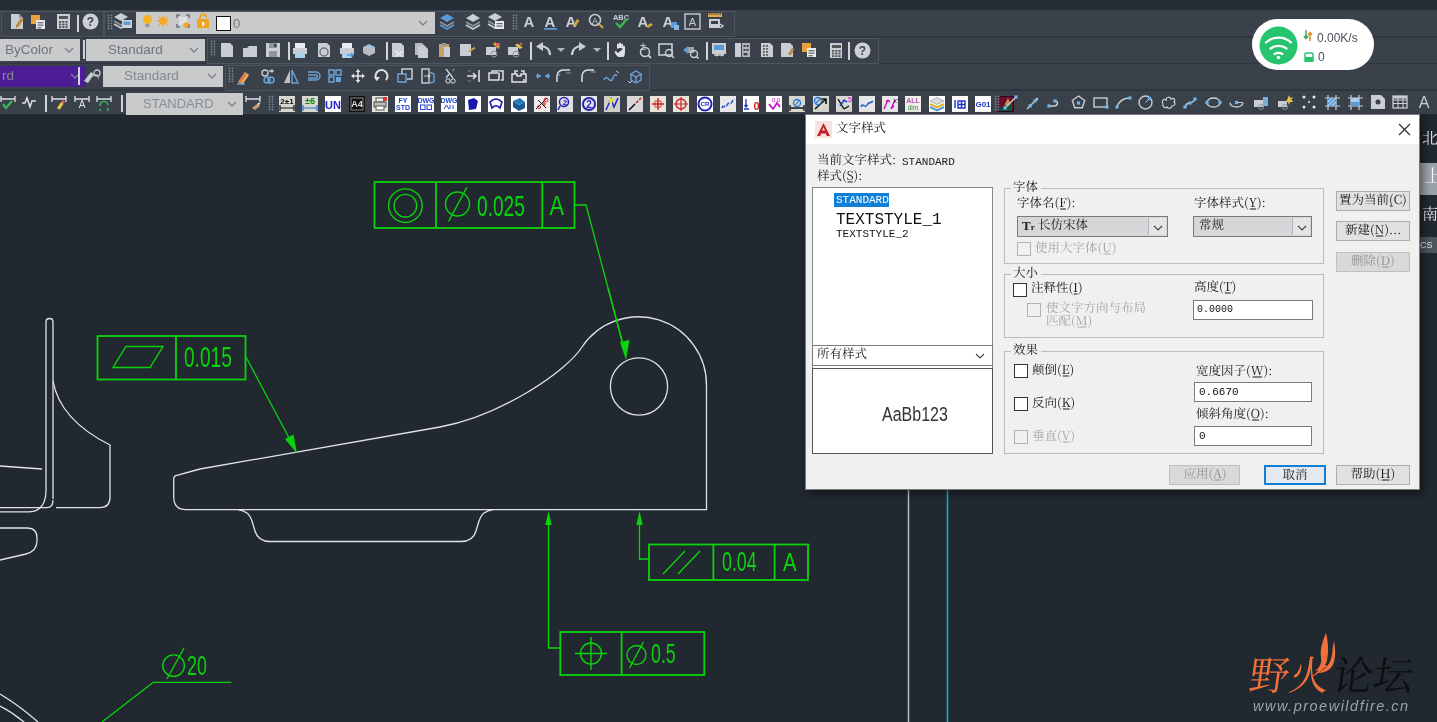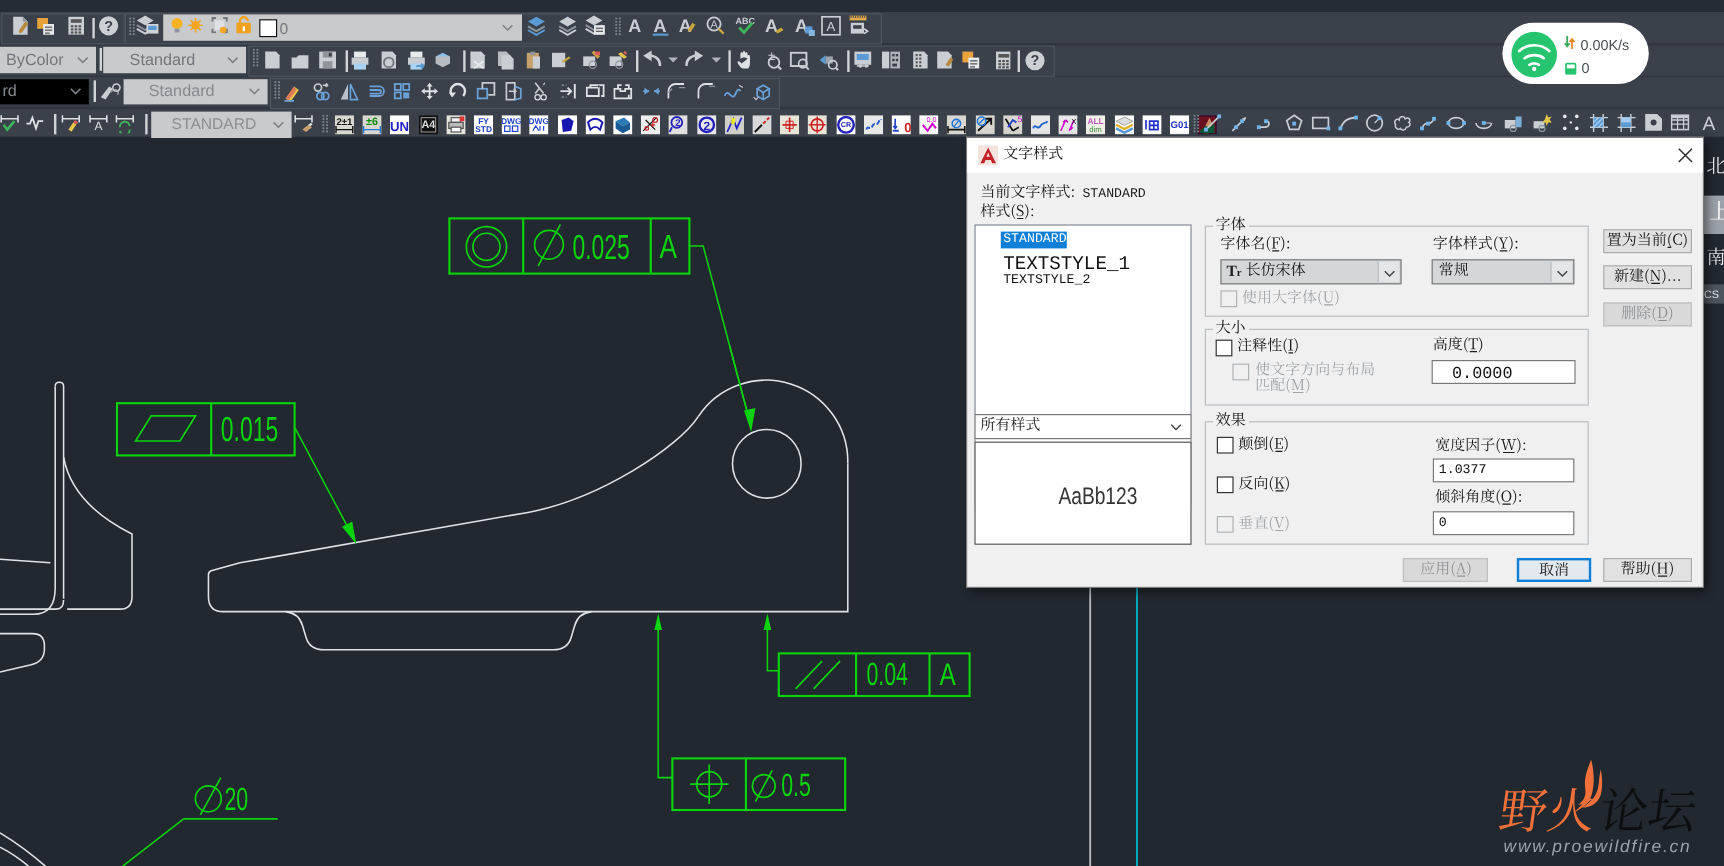--- a/index.html
+++ b/index.html
@@ -445,21 +445,21 @@
     <rect x="7.2" y="13.2" width="2.2" height="1.8" fill="#555"></rect>
     <rect x="10.4" y="8.0" width="2.2" height="1.8" fill="#555"></rect>
     <rect x="10.4" y="10.6" width="2.2" height="1.8" fill="#555"></rect>
     <rect x="10.4" y="13.2" width="2.2" height="1.8" fill="#555"></rect>
   </svg>
 <div style="position:absolute;left:848px;top:42px;width:1.5px;height:18px;background:#cfd4d9"></div>
 <svg style="position:absolute;left:854px;top:42px" width="18" height="18" viewBox="0 0 18 18">
     <circle cx="8.5" cy="8.5" r="8" fill="#ccd0d4"></circle>
     <text x="8.5" y="12.5" font-size="12" font-weight="bold" text-anchor="middle" fill="#3a414b" font-family="Liberation Sans">?</text>
   </svg>
-<div style="position:absolute;left:0px;top:65.5px;width:74px;height:21.5px;background:#000000">
+<div style="position:absolute;left:0px;top:65.5px;width:86px;height:21.5px;background:#4c1d95">
     <span style="position:absolute;left:2px;top:50%;transform:translateY(-54%);font-size:13.5px;color:#858a90;font-family:&quot;Liberation Sans&quot;,sans-serif">rd</span>
     <svg style="position:absolute;right:6px;top:50%;margin-top:-3px" width="10" height="6">
       <path d="M1 1l4 4 4-4" stroke="#7d8288" stroke-width="1.3" fill="none"></path>
     </svg>
   </div>
 <div style="position:absolute;left:78px;top:67px;width:1.5px;height:18px;background:#cfd4d9"></div>
 <svg style="position:absolute;left:83px;top:68px" width="19" height="17" viewBox="0 0 19 17">
     <path d="M1 13L8 4l3 2-6 9z" fill="#c8ccd1"></path>
     <path d="M9 9c4-4 8-2 6 2" stroke="#8e959c" stroke-width="1.4" fill="none"></path>
     <circle cx="14" cy="5" r="3" stroke="#c8ccd1" stroke-width="1.3" fill="none"></circle>
@@ -970,21 +970,21 @@
 <div style="position:absolute;left:1046px;top:302px;line-height:0"><svg style="overflow:visible;" width="100" height="14" viewBox="0 0 100 14">
       <path d="M7.4 -0.45V1.28H3.93L4.03 1.65H7.4V3.01H5.26L4.4 2.63V6.72H4.52C4.85 6.72 5.2 6.55 5.2 6.46V6.02H7.36C7.28 6.91 7.06 7.67 6.65 8.33C6.06 7.9 5.58 7.36 5.25 6.75L5.05 6.86C5.37 7.61 5.80 8.25 6.32 8.78C5.66 9.6 4.65 10.25 3.17 10.76L3.27 10.97C4.87 10.53 6.0 9.95 6.77 9.18C7.9 10.13 9.43 10.7 11.4 10.96C11.47 10.53 11.77 10.25 12.12 10.16V10.02C10.17 9.92 8.47 9.48 7.2 8.71C7.77 7.94 8.06 7.06 8.16 6.02H10.37V6.67H10.48C10.76 6.67 11.17 6.47 11.18 6.4V3.55C11.42 3.5 11.62 3.38 11.71 3.28L10.70 2.52L10.25 3.01H8.21V1.65H11.68C11.86 1.65 11.98 1.58 12.02 1.44C11.58 1.06 10.91 0.51 10.91 0.51L10.3 1.28H8.21V0.02C8.52 -0.02 8.62 -0.15 8.65 -0.32ZM10.37 5.66H8.20L8.21 5.17V3.38H10.37ZM5.2 5.66V3.38H7.4V5.18L7.38 5.66ZM3.21 -0.47C2.58 1.90 1.5 4.28 0.42 5.78L0.61 5.91C1.15 5.37 1.67 4.72 2.15 4.0V10.97H2.30C2.61 10.97 2.95 10.76 2.96 10.7V3.23C3.17 3.21 3.28 3.12 3.32 3.01L2.83 2.83C3.28 2.0 3.68 1.09 4.02 0.17C4.3 0.18 4.46 0.07 4.51 -0.07Z M17.58 -0.45 17.46 -0.35C18.11 0.17 18.87 1.08 19.08 1.82C20.0 2.43 20.58 0.47 17.58 -0.45ZM21.25 2.62C20.81 4.39 20.02 5.95 18.81 7.27C17.48 6.07 16.5 4.53 15.93 2.62ZM23.3 1.43 22.65 2.25H13.08L13.2 2.62H15.67C16.16 4.76 17.05 6.46 18.28 7.81C16.97 9.06 15.22 10.07 13.01 10.81L13.11 11.01C15.48 10.38 17.35 9.48 18.77 8.3C20.07 9.51 21.70 10.4 23.63 10.97C23.8 10.55 24.15 10.3 24.57 10.27L24.61 10.13C22.58 9.66 20.81 8.88 19.37 7.75C20.8 6.37 21.73 4.66 22.3 2.62H24.12C24.3 2.62 24.41 2.56 24.45 2.42C24.01 2.01 23.3 1.43 23.3 1.43Z M30.46 -0.48 30.33 -0.40C30.78 -0.01 31.22 0.67 31.3 1.23C32.16 1.87 32.95 0.07 30.46 -0.48ZM27.11 0.83 26.9 0.84C26.96 1.66 26.47 2.38 25.98 2.64C25.7 2.81 25.52 3.07 25.63 3.36C25.78 3.68 26.26 3.68 26.58 3.46C26.95 3.21 27.28 2.67 27.28 1.86H35.45C35.28 2.33 35.02 2.92 34.82 3.32L35.0 3.41C35.48 3.05 36.15 2.44 36.5 2.01C36.76 2.0 36.9 1.97 36.98 1.90L36.0 0.93L35.43 1.48H27.25C27.22 1.28 27.18 1.06 27.11 0.83ZM35.8 5.64 35.17 6.42H31.65V5.32C31.93 5.28 32.06 5.18 32.08 5.0C32.91 4.64 33.72 4.17 34.33 3.76C34.58 3.75 34.73 3.72 34.83 3.63L33.85 2.73L33.28 3.3H27.68L27.8 3.67H33.11C32.73 4.08 32.21 4.58 31.68 4.94L30.82 4.86V6.42H25.58L25.7 6.8H30.82V9.71C30.82 9.91 30.75 9.98 30.5 9.98C30.2 9.98 28.67 9.87 28.67 9.87V10.07C29.32 10.15 29.68 10.23 29.91 10.37C30.1 10.52 30.17 10.72 30.23 10.97C31.5 10.85 31.65 10.43 31.65 9.77V6.8H36.58C36.76 6.8 36.88 6.73 36.92 6.6C36.48 6.19 35.8 5.64 35.8 5.64Z M42.63 -0.57 42.5 -0.47C43.1 0.04 43.81 0.94 43.96 1.67C44.87 2.31 45.53 0.33 42.63 -0.57ZM48.31 1.25 47.67 2.03H38.06L38.16 2.41H41.92C41.81 6.01 41.11 8.76 38.3 10.88L38.41 11.02C41.1 9.58 42.18 7.53 42.65 4.87H46.57C46.43 7.44 46.15 9.41 45.75 9.77C45.6 9.9 45.48 9.92 45.23 9.92C44.95 9.92 43.91 9.82 43.31 9.77L43.3 10.0C43.82 10.07 44.43 10.21 44.63 10.36C44.83 10.48 44.9 10.72 44.88 10.96C45.47 10.96 45.96 10.8 46.31 10.48C46.91 9.91 47.25 7.83 47.38 4.97C47.65 4.94 47.81 4.88 47.9 4.78L46.95 3.98L46.45 4.5H42.7C42.8 3.83 42.86 3.14 42.91 2.41H49.13C49.31 2.41 49.42 2.34 49.46 2.21C49.02 1.79 48.31 1.25 48.31 1.25Z M51.27 1.82V10.96H51.41C51.76 10.96 52.07 10.76 52.07 10.65V2.17H60.43V9.63C60.43 9.86 60.37 9.93 60.11 9.93C59.8 9.93 58.32 9.82 58.32 9.82V10.02C58.95 10.1 59.32 10.21 59.53 10.35C59.72 10.48 59.81 10.7 59.85 10.96C61.11 10.83 61.25 10.4 61.25 9.73V2.33C61.5 2.3 61.71 2.18 61.8 2.09L60.75 1.29L60.31 1.82H55.18C55.68 1.28 56.17 0.63 56.5 0.13C56.77 0.14 56.91 0.03 56.97 -0.10L55.6 -0.46C55.4 0.21 55.06 1.12 54.73 1.82H52.16L51.27 1.40ZM53.93 4.07V8.85H54.06C54.38 8.85 54.71 8.67 54.71 8.58V7.52H57.71V8.51H57.82C58.08 8.51 58.48 8.31 58.5 8.23V4.58C58.75 4.55 58.93 4.44 59.02 4.35L58.02 3.58L57.58 4.07H54.77L53.93 3.68ZM54.71 7.15V4.43H57.71V7.15Z M70.06 6.17 69.45 6.94H63.06L63.16 7.32H70.88C71.05 7.32 71.17 7.26 71.21 7.12C70.77 6.71 70.06 6.17 70.06 6.17ZM72.96 1.03 72.32 1.81H66.35C66.45 1.16 66.53 0.53 66.58 0.07C66.88 0.08 67.01 -0.03 67.06 -0.17L65.82 -0.5C65.75 0.62 65.4 2.91 65.13 4.21C64.95 4.27 64.76 4.37 64.63 4.46L65.56 5.13L65.96 4.71H72.31C72.12 7.17 71.72 9.37 71.22 9.76C71.06 9.9 70.93 9.93 70.66 9.93C70.33 9.93 69.12 9.82 68.41 9.75L68.4 9.97C69.01 10.06 69.72 10.21 69.95 10.37C70.16 10.51 70.23 10.73 70.23 10.98C70.88 10.98 71.41 10.82 71.8 10.47C72.47 9.86 72.95 7.5 73.15 4.81C73.41 4.8 73.57 4.72 73.67 4.62L72.7 3.82L72.2 4.33H65.93C66.05 3.71 66.18 2.94 66.3 2.18H73.8C73.96 2.18 74.1 2.12 74.13 1.98C73.68 1.57 72.96 1.03 72.96 1.03Z M81.38 2.59V4.46H79.13L78.71 4.27C79.25 3.56 79.7 2.8 80.07 2.05H86.6C86.77 2.05 86.91 1.98 86.95 1.84C86.5 1.44 85.77 0.88 85.77 0.88L85.13 1.68H80.25C80.5 1.13 80.71 0.59 80.88 0.08C81.22 0.09 81.33 0.02 81.38 -0.12L80.06 -0.52C79.88 0.18 79.63 0.93 79.32 1.68H75.65L75.75 2.05H79.16C78.33 3.91 77.08 5.75 75.43 7.05L75.56 7.18C76.58 6.56 77.45 5.78 78.18 4.92V10.07H78.32C78.71 10.07 78.97 9.86 78.97 9.78V4.82H81.38V10.98H81.55C81.85 10.98 82.2 10.8 82.2 10.68V4.82H84.73V8.72C84.73 8.91 84.67 8.98 84.43 8.98C84.17 8.98 82.93 8.88 82.93 8.88V9.1C83.48 9.16 83.8 9.27 83.98 9.41C84.13 9.53 84.21 9.76 84.25 10.02C85.41 9.9 85.53 9.47 85.53 8.83V4.97C85.78 4.92 86.0 4.82 86.07 4.72L85.02 3.94L84.61 4.46H82.2V3.03C82.47 2.98 82.57 2.88 82.61 2.72Z M89.65 0.39V3.81C89.65 6.27 89.47 8.81 88.0 10.85L88.18 10.97C90.0 9.28 90.4 6.93 90.48 4.85H97.86C97.78 7.65 97.66 9.5 97.32 9.82C97.21 9.93 97.11 9.96 96.88 9.96C96.62 9.96 95.72 9.88 95.21 9.83L95.2 10.05C95.67 10.12 96.2 10.25 96.38 10.37C96.56 10.51 96.6 10.73 96.6 10.98C97.12 10.98 97.6 10.83 97.91 10.51C98.41 9.98 98.6 8.08 98.67 4.94C98.92 4.92 99.07 4.86 99.16 4.76L98.21 3.97L97.73 4.48H90.48L90.5 3.8V2.94H96.82V3.63H96.93C97.21 3.63 97.62 3.46 97.63 3.38V0.91C97.88 0.86 98.08 0.76 98.16 0.66L97.15 -0.11L96.7 0.39H90.65L89.65 -0.02ZM90.5 2.58V0.75H96.82V2.58ZM91.47 6.16V9.9H91.6C91.92 9.9 92.26 9.71 92.26 9.63V8.87H94.98V9.42H95.11C95.36 9.42 95.76 9.23 95.77 9.15V6.61C95.96 6.58 96.13 6.5 96.2 6.41L95.3 5.73L94.88 6.16H92.32L91.47 5.78ZM92.26 8.51V6.53H94.98V8.51Z" fill="#9fa3a7"></path>
     </svg></div>
 <div style="position:absolute;left:1046px;top:315px;line-height:0"><svg style="overflow:visible;" width="46" height="14" viewBox="0 0 46 14">
       <path d="M10.60 0.03 10.06 0.73H2.31L1.33 0.32V9.83C1.20 9.91 1.06 10.01 0.98 10.08L1.93 10.72L2.26 10.25H11.71C11.88 10.25 12.01 10.18 12.05 10.05C11.61 9.65 10.93 9.1 10.93 9.1L10.32 9.88H2.16V1.11H4.78C4.77 4.5 4.85 6.62 2.55 8.07L2.72 8.28C5.57 6.9 5.56 4.73 5.60 1.11H7.45V6.53C7.45 7.13 7.62 7.35 8.48 7.35H9.53C11.15 7.35 11.5 7.19 11.5 6.85C11.5 6.69 11.43 6.58 11.17 6.5L11.15 4.64H10.97C10.85 5.41 10.70 6.23 10.62 6.43C10.56 6.55 10.51 6.57 10.4 6.58C10.27 6.61 9.96 6.61 9.55 6.61H8.66C8.27 6.61 8.23 6.55 8.23 6.33V1.11H11.28C11.46 1.11 11.57 1.04 11.61 0.91C11.23 0.53 10.60 0.03 10.60 0.03Z M19.62 3.8V9.68C19.62 10.36 19.86 10.56 20.85 10.56H22.22C24.21 10.56 24.63 10.41 24.63 10.03C24.63 9.88 24.56 9.78 24.3 9.68L24.26 7.71H24.08C23.93 8.55 23.78 9.38 23.70 9.61C23.63 9.73 23.6 9.78 23.45 9.8C23.27 9.81 22.83 9.82 22.22 9.82H20.98C20.48 9.82 20.41 9.75 20.41 9.5V4.17H22.91V5.27H23.03C23.28 5.27 23.68 5.08 23.70 5.01V0.92C23.98 0.87 24.22 0.76 24.31 0.65L23.25 -0.17L22.77 0.36H19.5L19.6 0.72H22.91V3.8H20.56L19.62 3.39ZM16.28 0.73V2.48H15.53V0.73ZM13.35 2.48V10.91H13.48C13.82 10.91 14.08 10.72 14.08 10.62V9.8H17.85V10.7H17.96C18.23 10.7 18.6 10.5 18.61 10.41V2.98C18.85 2.94 19.06 2.84 19.13 2.75L18.17 2.0L17.73 2.48H16.97V0.73H18.9C19.07 0.73 19.2 0.67 19.23 0.53C18.82 0.17 18.17 -0.33 18.17 -0.33L17.61 0.38H13.0L13.1 0.73H14.86V2.48H14.15L13.35 2.08ZM17.85 7.73V9.43H14.08V7.73ZM17.85 7.36H14.08V6.37L14.22 6.53C15.43 5.63 15.53 4.28 15.53 3.38V2.86H16.28V5.3C16.28 5.68 16.37 5.87 16.87 5.87H17.22C17.5 5.87 17.7 5.86 17.85 5.82ZM17.85 5.22H17.78C17.73 5.25 17.66 5.26 17.61 5.26C17.57 5.26 17.53 5.26 17.5 5.26C17.45 5.26 17.36 5.26 17.28 5.26H17.05C16.93 5.26 16.91 5.22 16.91 5.1V2.86H17.85ZM14.08 6.31V2.86H14.92V3.38C14.92 4.26 14.87 5.37 14.08 6.31Z M27.03 6.22C27.03 3.88 27.52 2.25 29.18 -0.03L28.95 -0.23C27.05 1.69 26.15 3.71 26.15 6.22C26.15 8.72 27.05 10.73 28.95 12.68L29.18 12.47C27.55 10.2 27.03 8.55 27.03 6.22Z M38.65 10.0H41.1V9.62L39.78 9.51C39.77 8.28 39.77 7.05 39.77 5.78V5.11C39.77 3.86 39.77 2.59 39.78 1.37L41.07 1.27V0.90H38.62L35.57 8.53L32.46 0.90H30.07V1.27L31.33 1.38L31.31 9.48L30.06 9.62V10.0H33.12V9.62L31.8 9.48V5.16L31.73 1.87L35.06 10.0H35.47L38.71 1.87L38.67 5.93C38.67 7.05 38.67 8.28 38.66 9.51L37.38 9.62V10.0Z M44.27 6.22C44.27 8.55 43.77 10.18 42.11 12.47L42.34 12.68C44.23 10.75 45.15 8.72 45.15 6.22C45.15 3.71 44.23 1.69 42.34 -0.23L42.11 -0.03C43.73 2.23 44.27 3.88 44.27 6.22Z M31.4 11.6 L40.3 11.6 L40.3 12.6 L31.4 12.6 Z" fill="#9fa3a7"></path>
     </svg></div>
 <div style="position:absolute;left:1194px;top:281px;line-height:0"><svg style="overflow:visible;" width="42" height="14" viewBox="0 0 42 14">
       <path d="M10.70 0.22 10.06 1.01H6.80C7.18 0.69 6.96 -0.36 5.0 -0.61L4.87 -0.5C5.41 -0.17 6.06 0.47 6.23 1.01H0.68L0.8 1.38H11.55C11.73 1.38 11.85 1.32 11.88 1.18C11.42 0.77 10.70 0.22 10.70 0.22ZM7.71 8.75H4.82V7.27H7.71ZM4.82 9.62V9.12H7.71V9.71H7.82C8.1 9.71 8.47 9.52 8.48 9.43V7.38C8.71 7.35 8.9 7.25 8.97 7.16L8.02 6.44L7.60 6.91H4.87L4.05 6.52V9.86H4.16C4.47 9.86 4.82 9.7 4.82 9.62ZM8.43 4.17H4.17V2.71H8.43ZM4.17 4.85V4.53H8.43V5.02H8.56C8.82 5.02 9.23 4.85 9.25 4.77V2.86C9.48 2.81 9.70 2.71 9.78 2.62L8.76 1.84L8.31 2.34H4.23L3.37 1.94V5.11H3.5C3.82 5.11 4.17 4.91 4.17 4.85ZM2.36 10.7V5.92H10.36V9.77C10.36 9.95 10.3 10.02 10.07 10.02C9.8 10.02 8.6 9.95 8.6 9.95V10.12C9.15 10.18 9.45 10.3 9.63 10.42C9.8 10.55 9.86 10.76 9.9 11.0C11.02 10.88 11.17 10.5 11.17 9.86V6.07C11.42 6.03 11.63 5.93 11.71 5.85L10.65 5.05L10.23 5.56H2.46L1.56 5.14V10.97H1.70C2.03 10.97 2.36 10.78 2.36 10.7Z M18.11 -0.63 17.98 -0.55C18.42 -0.17 18.95 0.47 19.13 0.96C20.02 1.48 20.61 -0.21 18.11 -0.63ZM23.32 0.37 22.71 1.15H15.21L14.25 0.72V4.3C14.25 6.55 14.12 8.95 12.92 10.88L13.12 11.02C14.93 9.12 15.06 6.38 15.06 4.28V1.51H24.11C24.27 1.51 24.41 1.44 24.43 1.31C24.02 0.91 23.32 0.37 23.32 0.37ZM21.35 6.6H15.98L16.1 6.96H17.08C17.52 7.86 18.11 8.57 18.85 9.13C17.58 9.87 16.02 10.4 14.26 10.75L14.33 10.96C16.32 10.71 18.01 10.23 19.38 9.51C20.57 10.25 22.07 10.68 23.88 10.96C23.96 10.55 24.22 10.28 24.58 10.21V10.07C22.87 9.93 21.33 9.65 20.08 9.11C20.96 8.56 21.68 7.87 22.25 7.07C22.57 7.06 22.71 7.03 22.82 6.92L21.95 6.08ZM21.27 6.96C20.81 7.66 20.18 8.27 19.41 8.78C18.57 8.32 17.88 7.72 17.4 6.96ZM18.51 2.0 17.27 1.86V3.23H15.35L15.45 3.61H17.27V6.19H17.42C17.72 6.19 18.06 6.03 18.06 5.93V5.5H20.75V6.05H20.9C21.21 6.05 21.55 5.88 21.55 5.78V3.61H23.81C23.98 3.61 24.11 3.55 24.13 3.41C23.76 3.02 23.13 2.51 23.13 2.51L22.57 3.23H21.55V2.32C21.85 2.28 21.96 2.17 22.0 2.0L20.75 1.86V3.23H18.06V2.32C18.37 2.28 18.48 2.17 18.51 2.0ZM20.75 3.61V5.12H18.06V3.61Z M27.03 6.22C27.03 3.88 27.52 2.25 29.18 -0.03L28.95 -0.23C27.05 1.69 26.15 3.71 26.15 6.22C26.15 8.72 27.05 10.73 28.95 12.68L29.18 12.47C27.55 10.2 27.03 8.55 27.03 6.22Z M29.82 3.27H30.36L30.72 1.33H33.1C33.12 2.58 33.12 3.84 33.12 5.11V5.78C33.12 7.05 33.12 8.28 33.1 9.51L31.67 9.62V10.0H35.67V9.62L34.23 9.51C34.22 8.27 34.22 7.03 34.22 5.78V5.11C34.22 3.83 34.22 2.57 34.23 1.33H36.62L36.98 3.27H37.52L37.41 0.90H29.92Z M40.32 6.22C40.32 8.55 39.82 10.18 38.16 12.47L38.4 12.68C40.28 10.75 41.2 8.72 41.2 6.22C41.2 3.71 40.28 1.69 38.4 -0.23L38.16 -0.03C39.78 2.23 40.32 3.88 40.32 6.22Z M30.8 11.6 L36.8 11.6 L36.8 12.6 L30.8 12.6 Z" fill="#1a1a1a"></path>
     </svg></div>
 <div class="abs" style="left:1193px;top:300px;width:120px;height:20px;background:#fff;border:1px solid #7a7a7a;box-sizing:border-box">
-    <span style="position:absolute;left:16px;top:3px;font-family:Liberation Mono,monospace;font-size:14px;color:#111">0.0000</span>
+    <span style="position:absolute;left:3px;top:3px;font-family:Liberation Mono,monospace;font-size:10px;color:#111">0.0000</span>
   </div>
 <div class="abs" style="left:1004px;top:351px;width:320px;height:103px;border:1px solid #b9bdc1;box-sizing:border-box"></div>
 <div class="abs" style="left:1011px;top:343px;width:30px;height:16px;background:#f0f0f0"></div>
 <div style="position:absolute;left:1013px;top:344px;line-height:0"><svg style="overflow:visible;" width="25" height="14" viewBox="0 0 25 14">
       <path d="M4.15 2.57 4.02 2.67C4.65 3.16 5.4 4.05 5.58 4.76C6.5 5.33 7.03 3.36 4.15 2.57ZM3.47 2.97 2.32 2.48C1.87 3.78 1.13 4.98 0.42 5.71L0.58 5.86C1.5 5.28 2.37 4.32 3.0 3.16C3.26 3.19 3.41 3.09 3.47 2.97ZM2.48 -0.40 2.35 -0.31C2.86 0.14 3.41 0.92 3.52 1.58C4.42 2.19 5.11 0.29 2.48 -0.40ZM6.03 1.07 5.46 1.78H0.55L0.65 2.16H6.76C6.93 2.16 7.03 2.09 7.07 1.96C6.68 1.58 6.03 1.07 6.03 1.07ZM9.18 -0.17 7.83 -0.46C7.57 1.84 6.97 4.22 6.23 5.85L6.43 5.95C6.87 5.35 7.26 4.63 7.61 3.84C7.82 5.21 8.15 6.48 8.66 7.62C7.91 8.86 6.86 9.95 5.41 10.85L5.53 11.01C7.05 10.28 8.16 9.38 9.0 8.31C9.57 9.36 10.33 10.26 11.35 10.97C11.47 10.6 11.76 10.41 12.12 10.37L12.16 10.25C11.0 9.62 10.11 8.75 9.43 7.69C10.35 6.28 10.83 4.6 11.10 2.66H11.87C12.03 2.66 12.17 2.59 12.20 2.46C11.78 2.07 11.13 1.56 11.13 1.56L10.53 2.3H8.17C8.4 1.59 8.58 0.86 8.73 0.11C9.01 0.09 9.15 -0.01 9.18 -0.17ZM8.06 2.66H10.17C10.0 4.25 9.65 5.7 9.01 6.97C8.45 5.89 8.06 4.66 7.81 3.33ZM5.47 4.97 4.22 4.56C4.17 5.1 4.03 5.77 3.75 6.52C3.23 6.15 2.61 5.77 1.86 5.38L1.71 5.5C2.25 5.95 2.88 6.55 3.46 7.18C2.92 8.3 2.02 9.52 0.51 10.71L0.67 10.91C2.33 9.86 3.33 8.76 3.96 7.76C4.48 8.4 4.93 9.06 5.15 9.62C5.98 10.16 6.41 8.78 4.36 7.01C4.7 6.3 4.86 5.67 4.96 5.21C5.26 5.23 5.42 5.11 5.47 4.97Z M14.71 0.22V5.32H14.85C15.18 5.32 15.52 5.13 15.52 5.05V4.67H18.3V6.18H13.07L13.18 6.55H17.51C16.46 8.02 14.78 9.46 12.91 10.41L13.02 10.61C15.18 9.76 17.05 8.5 18.3 6.94V10.97H18.42C18.83 10.97 19.11 10.77 19.11 10.7V6.55H19.22C20.25 8.35 22.02 9.77 23.82 10.55C23.92 10.16 24.22 9.91 24.55 9.87L24.57 9.72C22.77 9.2 20.70 8.0 19.53 6.55H24.11C24.28 6.55 24.42 6.48 24.46 6.35C24.0 5.95 23.28 5.39 23.28 5.39L22.65 6.18H19.11V4.67H21.95V5.21H22.07C22.36 5.21 22.76 5.0 22.77 4.92V0.69C22.98 0.66 23.17 0.56 23.25 0.48L22.27 -0.26L21.83 0.22H15.6L14.71 -0.18ZM18.3 0.58V2.23H15.52V0.58ZM19.11 0.58H21.95V2.23H19.11ZM18.3 2.61V4.31H15.52V2.61ZM19.11 2.61H21.95V4.31H19.11Z" fill="#1a1a1a"></path>
     </svg></div>
 <div class="abs" style="left:1014px;top:364px;width:14px;height:14px;background:#fff;border:1px solid #333;box-sizing:border-box"></div>
 <div style="position:absolute;left:1032px;top:364px;line-height:0"><svg style="overflow:visible;" width="42" height="14" viewBox="0 0 42 14">
       <path d="M9.8 3.83 8.62 3.53C8.6 7.55 8.6 9.46 5.95 10.85L6.10 11.07C9.27 9.8 9.23 7.72 9.35 4.08C9.62 4.1 9.75 3.97 9.8 3.83ZM9.31 8.3 9.17 8.41C9.96 8.98 10.97 10.01 11.3 10.82C12.25 11.36 12.67 9.35 9.31 8.3ZM4.15 8.41 4.01 8.5C4.53 8.97 5.18 9.78 5.36 10.43C6.21 10.97 6.75 9.21 4.15 8.41ZM3.38 8.75 2.23 8.17C1.8 9.28 1.07 10.27 0.38 10.85L0.53 11.01C1.41 10.58 2.27 9.86 2.88 8.92C3.15 8.97 3.32 8.88 3.38 8.75ZM1.43 2.11V7.69H0.41L0.51 8.07H6.5C6.63 8.07 6.73 8.03 6.76 7.93V8.02H6.88C7.2 8.02 7.5 7.85 7.5 7.77V2.91H10.5V7.91H10.61C10.85 7.91 11.22 7.73 11.23 7.63V3.01C11.43 2.97 11.62 2.88 11.70 2.8L10.8 2.09L10.38 2.55H8.70C8.95 2.08 9.23 1.42 9.46 0.83H11.70C11.87 0.83 11.98 0.77 12.02 0.63C11.61 0.23 10.92 -0.28 10.92 -0.28L10.32 0.46H6.32L6.42 0.83H8.5C8.46 1.40 8.4 2.09 8.32 2.55H7.56L6.76 2.17V7.83C6.45 7.53 5.96 7.16 5.96 7.16L5.51 7.69V3.0C5.75 2.94 5.95 2.86 6.02 2.77L5.05 2.02L4.63 2.5H3.65L3.80 1.32H6.03C6.21 1.32 6.32 1.26 6.36 1.12C5.98 0.76 5.38 0.29 5.38 0.29L4.87 0.96H3.85L3.96 -0.02C4.21 -0.06 4.35 -0.18 4.38 -0.36L3.18 -0.47L3.1 0.96H0.73L0.83 1.32H3.07L2.97 2.5H2.33ZM4.75 7.69H2.17V6.71H4.75ZM4.75 6.35H2.17V5.41H4.75ZM4.75 5.05H2.17V4.14H4.75ZM4.75 3.77H2.17V2.87H4.75Z M24.36 -0.13 23.13 -0.27V9.71C23.13 9.91 23.06 9.98 22.82 9.98C22.56 9.98 21.22 9.88 21.22 9.88V10.07C21.81 10.16 22.13 10.25 22.33 10.38C22.51 10.52 22.57 10.72 22.62 10.96C23.76 10.85 23.9 10.42 23.9 9.78V0.19C24.21 0.16 24.33 0.03 24.36 -0.13ZM22.21 1.32 21.02 1.18V8.12H21.17C21.46 8.12 21.77 7.93 21.77 7.83V1.63C22.07 1.59 22.17 1.48 22.21 1.32ZM18.87 2.23 18.72 2.32C18.97 2.64 19.25 3.08 19.45 3.55C18.3 3.64 17.2 3.73 16.48 3.78C17.15 3.16 17.88 2.27 18.32 1.59C18.57 1.62 18.72 1.5 18.77 1.38L17.9 1.03H20.43C20.61 1.03 20.73 0.97 20.77 0.83C20.36 0.44 19.71 -0.06 19.71 -0.06L19.13 0.66H15.85L15.95 1.03H17.57C17.27 1.79 16.6 3.11 16.03 3.64C15.96 3.69 15.75 3.75 15.75 3.75L16.25 4.82C16.35 4.78 16.45 4.68 16.51 4.53C17.67 4.28 18.8 3.98 19.55 3.8C19.65 4.06 19.72 4.32 19.75 4.56C20.5 5.21 21.22 3.53 18.87 2.23ZM15.36 2.89 14.85 2.71C15.21 1.90 15.52 1.02 15.78 0.14C16.06 0.16 16.2 0.04 16.25 -0.10L15.0 -0.47C14.53 1.79 13.68 4.17 12.83 5.72L13.02 5.83C13.43 5.32 13.83 4.71 14.2 4.05V10.97H14.33C14.63 10.97 14.96 10.77 14.97 10.71V3.13C15.2 3.09 15.31 3.01 15.36 2.89ZM19.56 5.76 19.05 6.44H18.35V4.96C18.66 4.92 18.77 4.81 18.8 4.63L17.58 4.52V6.44H15.67L15.77 6.82H17.58V9.1C16.66 9.26 15.9 9.37 15.43 9.43L15.96 10.45C16.06 10.41 16.17 10.32 16.22 10.16C18.22 9.57 19.67 9.1 20.72 8.73L20.70 8.52L18.35 8.96V6.82H20.2C20.36 6.82 20.47 6.76 20.51 6.62C20.16 6.26 19.56 5.76 19.56 5.76Z M27.03 6.22C27.03 3.88 27.52 2.25 29.18 -0.03L28.95 -0.23C27.05 1.69 26.15 3.71 26.15 6.22C26.15 8.72 27.05 10.73 28.95 12.68L29.18 12.47C27.55 10.2 27.03 8.55 27.03 6.22Z M36.4 3.14H36.93L36.85 0.90H30.21V1.27L31.5 1.37C31.51 2.61 31.51 3.86 31.51 5.11V5.78C31.51 7.05 31.51 8.28 31.5 9.51L30.21 9.62V10.0H37.07L37.15 7.71H36.62L36.26 9.57H32.63C32.62 8.33 32.62 7.06 32.62 5.58H34.83L35.0 6.87H35.43V3.86H35.0L34.83 5.17H32.62C32.62 3.81 32.62 2.55 32.63 1.33H36.05Z M40.23 6.22C40.23 8.55 39.73 10.18 38.07 12.47L38.31 12.68C40.2 10.75 41.11 8.72 41.11 6.22C41.11 3.71 40.2 1.69 38.31 -0.23L38.07 -0.03C39.7 2.23 40.23 3.88 40.23 6.22Z M30.8 11.6 L36.7 11.6 L36.7 12.6 L30.8 12.6 Z" fill="#1a1a1a"></path>
     </svg></div>
@@ -993,21 +993,21 @@
       <path d="M2.33 0.97V3.69C2.33 6.12 2.1 8.73 0.46 10.87L0.63 11.01C2.87 8.98 3.15 6.08 3.16 3.89H4.3C4.72 5.68 5.42 7.08 6.41 8.18C5.2 9.28 3.67 10.17 1.82 10.78L1.92 10.98C3.98 10.47 5.61 9.68 6.9 8.67C8.03 9.73 9.5 10.47 11.28 10.97C11.41 10.55 11.73 10.31 12.15 10.26L12.17 10.12C10.33 9.75 8.76 9.11 7.5 8.17C8.76 7.02 9.65 5.62 10.27 4.05C10.57 4.02 10.71 4.0 10.81 3.88L9.85 2.97L9.23 3.52H3.16V1.25C5.35 1.23 8.5 0.97 10.95 0.51C11.13 0.63 11.27 0.65 11.4 0.56L10.63 -0.40C8.13 0.26 5.21 0.75 3.06 0.98L2.33 0.68ZM9.26 3.89C8.76 5.32 7.97 6.6 6.92 7.69C5.85 6.72 5.05 5.47 4.57 3.89Z M13.77 1.82V10.96H13.91C14.26 10.96 14.57 10.76 14.57 10.65V2.17H22.93V9.63C22.93 9.86 22.87 9.93 22.61 9.93C22.3 9.93 20.82 9.82 20.82 9.82V10.02C21.45 10.1 21.82 10.21 22.03 10.35C22.22 10.48 22.31 10.7 22.35 10.96C23.61 10.83 23.75 10.4 23.75 9.73V2.33C24.0 2.3 24.21 2.18 24.3 2.09L23.25 1.29L22.81 1.82H17.68C18.18 1.28 18.67 0.63 19.0 0.13C19.27 0.14 19.41 0.03 19.47 -0.10L18.1 -0.46C17.9 0.21 17.56 1.12 17.23 1.82H14.66L13.77 1.40ZM16.43 4.07V8.85H16.56C16.88 8.85 17.21 8.67 17.21 8.58V7.52H20.21V8.51H20.32C20.58 8.51 20.98 8.31 21.0 8.23V4.58C21.25 4.55 21.43 4.44 21.52 4.35L20.52 3.58L20.08 4.07H17.27L16.43 3.68ZM17.21 7.15V4.43H20.21V7.15Z M27.03 6.22C27.03 3.88 27.52 2.25 29.18 -0.03L28.95 -0.23C27.05 1.69 26.15 3.71 26.15 6.22C26.15 8.72 27.05 10.73 28.95 12.68L29.18 12.47C27.55 10.2 27.03 8.55 27.03 6.22Z M36.71 10.0H38.7V9.62L37.62 9.52L34.71 4.33L37.17 1.40L38.33 1.27V0.90H35.23V1.27L36.57 1.41L32.58 6.28V5.11C32.58 3.84 32.58 2.59 32.6 1.37L33.92 1.27V0.90H30.21V1.27L31.5 1.37C31.51 2.61 31.51 3.86 31.51 5.11V5.78C31.51 7.05 31.51 8.28 31.5 9.51L30.21 9.62V10.0H33.88V9.62L32.6 9.51L32.58 6.88L34.02 5.16L36.45 9.52L35.3 9.62V10.0Z M41.22 6.22C41.22 8.55 40.72 10.18 39.06 12.47L39.3 12.68C41.18 10.75 42.1 8.72 42.1 6.22C42.1 3.71 41.18 1.69 39.3 -0.23L39.06 -0.03C40.68 2.23 41.22 3.88 41.22 6.22Z M30.9 11.6 L37.6 11.6 L37.6 12.6 L30.9 12.6 Z" fill="#1a1a1a"></path>
     </svg></div>
 <div class="abs" style="left:1014px;top:430px;width:14px;height:14px;background:#f0f0f0;border:1px solid #b0b3b6;box-sizing:border-box"></div>
 <div style="position:absolute;left:1032px;top:430px;line-height:0"><svg style="overflow:visible;" width="43" height="14" viewBox="0 0 43 14">
       <path d="M8.72 5.05H6.65V2.96H8.72ZM8.72 5.41V7.58H6.65V5.41ZM10.42 1.84 9.85 2.58H6.65V0.82C7.85 0.68 8.96 0.52 9.87 0.34C10.18 0.47 10.41 0.47 10.52 0.37L9.65 -0.47C7.85 0.08 4.46 0.71 1.70 0.91L1.72 1.16C3.07 1.13 4.48 1.04 5.82 0.91V2.58H1.13L1.25 2.96H2.95V5.05H0.5L0.61 5.41H2.95V7.58H1.3L1.41 7.96H5.82V10.05H2.03L2.13 10.42H10.56C10.73 10.42 10.87 10.36 10.9 10.22C10.47 9.82 9.77 9.3 9.77 9.3L9.17 10.05H6.65V7.96H11.18C11.36 7.96 11.48 7.9 11.52 7.76C11.11 7.37 10.46 6.86 10.46 6.86L9.9 7.58H9.55V5.41H11.76C11.92 5.41 12.05 5.35 12.08 5.21C11.67 4.81 11.0 4.28 11.0 4.28L10.4 5.05H9.55V2.96H11.15C11.32 2.96 11.45 2.89 11.48 2.76C11.07 2.37 10.42 1.84 10.42 1.84ZM3.76 5.05V2.96H5.82V5.05ZM3.76 5.41H5.82V7.58H3.76Z M23.07 0.62 22.43 1.42H18.82L19.21 -0.06C19.47 -0.08 19.62 -0.18 19.66 -0.37L18.3 -0.57L18.05 1.42H13.3L13.41 1.78H18.0L17.8 3.08H16.22L15.26 2.67V10.11H13.07L13.18 10.48H24.25C24.42 10.48 24.55 10.42 24.58 10.28C24.13 9.87 23.4 9.31 23.4 9.31L22.76 10.11H22.31V3.57C22.62 3.53 22.78 3.47 22.87 3.34L21.77 2.52L21.33 3.08H18.33L18.72 1.78H23.95C24.12 1.78 24.25 1.72 24.28 1.58C23.82 1.17 23.07 0.62 23.07 0.62ZM16.07 10.11V8.73H21.47V10.11ZM16.07 8.36V6.96H21.47V8.36ZM16.07 6.6V5.18H21.47V6.6ZM16.07 4.82V3.46H21.47V4.82Z M27.03 6.22C27.03 3.88 27.52 2.25 29.18 -0.03L28.95 -0.23C27.05 1.69 26.15 3.71 26.15 6.22C26.15 8.72 27.05 10.73 28.95 12.68L29.18 12.47C27.55 10.2 27.03 8.55 27.03 6.22Z M35.31 1.27 36.68 1.40 34.31 8.75 31.86 1.38 33.27 1.27V0.90H29.61V1.27L30.68 1.36L33.73 10.08H34.32L37.23 1.38L38.37 1.26V0.90H35.31Z M41.01 6.22C41.01 8.55 40.51 10.18 38.85 12.47L39.08 12.68C40.97 10.75 41.88 8.72 41.88 6.22C41.88 3.71 40.97 1.69 39.08 -0.23L38.85 -0.03C40.47 2.23 41.01 3.88 41.01 6.22Z M30.9 11.6 L37.4 11.6 L37.4 12.6 L30.9 12.6 Z" fill="#9fa3a7"></path>
     </svg></div>
 <div style="position:absolute;left:1196px;top:365px;line-height:0"><svg style="overflow:visible;" width="76" height="14" viewBox="0 0 76 14">
       <path d="M7.52 7.27 6.41 7.13V9.87C6.41 10.47 6.60 10.63 7.61 10.63H9.12C11.23 10.63 11.62 10.51 11.62 10.13C11.62 10.0 11.55 9.9 11.27 9.81L11.23 8.48H11.10C10.96 9.08 10.83 9.6 10.73 9.77C10.68 9.88 10.63 9.91 10.48 9.92C10.3 9.93 9.8 9.93 9.15 9.93H7.72C7.2 9.93 7.15 9.9 7.15 9.72V7.56C7.38 7.53 7.51 7.41 7.52 7.27ZM6.85 5.81 5.61 5.68C5.55 7.62 5.38 9.42 0.67 10.77L0.8 11.0C6.05 9.76 6.27 7.9 6.45 6.12C6.71 6.08 6.82 5.96 6.85 5.81ZM2.63 4.5V8.66H2.76C3.17 8.66 3.42 8.47 3.42 8.41V5.22H8.86V8.55H8.98C9.37 8.55 9.68 8.37 9.68 8.31V5.32C9.92 5.27 10.05 5.19 10.12 5.11L9.23 4.41L8.82 4.89H3.57ZM5.21 -0.53 5.10 -0.43C5.5 -0.11 5.9 0.47 5.97 0.97C6.83 1.57 7.57 -0.15 5.21 -0.53ZM10.18 2.47 9.61 3.19H8.33V2.27C8.66 2.22 8.78 2.11 8.81 1.93L7.58 1.79V3.19H4.77V2.22C5.08 2.17 5.21 2.06 5.23 1.88L4.01 1.76V3.19H1.21L1.31 3.57H4.01V4.58H4.16C4.45 4.58 4.77 4.43 4.77 4.35V3.57H7.58V4.63H7.73C8.02 4.63 8.33 4.48 8.33 4.39V3.57H10.93C11.11 3.57 11.25 3.51 11.27 3.37C10.86 2.98 10.18 2.47 10.18 2.47ZM1.92 0.41H1.70C1.75 1.08 1.40 1.77 1.0 2.03C0.73 2.19 0.58 2.44 0.70 2.71C0.85 3.0 1.27 2.97 1.55 2.76C1.81 2.55 2.05 2.13 2.07 1.53H10.52C10.45 1.86 10.35 2.23 10.27 2.47L10.45 2.57C10.77 2.36 11.21 1.97 11.46 1.67C11.68 1.66 11.83 1.63 11.92 1.56L10.97 0.63L10.46 1.17H2.07C2.05 0.93 2.01 0.68 1.92 0.41Z M18.11 -0.63 17.98 -0.55C18.42 -0.17 18.95 0.47 19.13 0.96C20.02 1.48 20.61 -0.21 18.11 -0.63ZM23.32 0.37 22.71 1.15H15.21L14.25 0.72V4.3C14.25 6.55 14.12 8.95 12.92 10.88L13.12 11.02C14.93 9.12 15.06 6.38 15.06 4.28V1.51H24.11C24.27 1.51 24.41 1.44 24.43 1.31C24.02 0.91 23.32 0.37 23.32 0.37ZM21.35 6.6H15.98L16.1 6.96H17.08C17.52 7.86 18.11 8.57 18.85 9.13C17.58 9.87 16.02 10.4 14.26 10.75L14.33 10.96C16.32 10.71 18.01 10.23 19.38 9.51C20.57 10.25 22.07 10.68 23.88 10.96C23.96 10.55 24.22 10.28 24.58 10.21V10.07C22.87 9.93 21.33 9.65 20.08 9.11C20.96 8.56 21.68 7.87 22.25 7.07C22.57 7.06 22.71 7.03 22.82 6.92L21.95 6.08ZM21.27 6.96C20.81 7.66 20.18 8.27 19.41 8.78C18.57 8.32 17.88 7.72 17.4 6.96ZM18.51 2.0 17.27 1.86V3.23H15.35L15.45 3.61H17.27V6.19H17.42C17.72 6.19 18.06 6.03 18.06 5.93V5.5H20.75V6.05H20.9C21.21 6.05 21.55 5.88 21.55 5.78V3.61H23.81C23.98 3.61 24.11 3.55 24.13 3.41C23.76 3.02 23.13 2.51 23.13 2.51L22.57 3.23H21.55V2.32C21.85 2.28 21.96 2.17 22.0 2.0L20.75 1.86V3.23H18.06V2.32C18.37 2.28 18.48 2.17 18.51 2.0ZM20.75 3.61V5.12H18.06V3.61Z M35.35 0.62V9.73H27.12V0.62ZM27.12 10.63V10.1H35.35V10.9H35.47C35.77 10.9 36.15 10.66 36.16 10.58V0.77C36.42 0.72 36.62 0.65 36.71 0.53L35.7 -0.27L35.22 0.26H27.2L26.31 -0.17V10.96H26.46C26.83 10.96 27.12 10.76 27.12 10.63ZM31.53 1.77C31.81 1.73 31.92 1.59 31.96 1.43L30.7 1.32C30.7 2.17 30.7 2.97 30.65 3.72H27.86L27.96 4.1H30.62C30.45 6.07 29.86 7.68 27.78 8.93L27.95 9.13C30.1 8.11 30.93 6.75 31.27 5.13C32.2 6.17 33.35 7.62 33.71 8.68C34.66 9.37 35.11 7.31 31.33 4.85C31.37 4.61 31.41 4.35 31.43 4.1H34.4C34.57 4.1 34.7 4.03 34.73 3.89C34.33 3.51 33.7 3.01 33.7 3.01L33.13 3.72H31.46C31.51 3.09 31.52 2.44 31.53 1.77Z M39.33 0.58 39.45 0.94H46.56C45.92 1.58 44.96 2.42 44.07 3.0L43.38 2.92V4.98H38.06L38.17 5.36H43.38V9.63C43.38 9.87 43.3 9.96 43.0 9.96C42.65 9.96 40.78 9.82 40.78 9.82V10.02C41.56 10.11 42.0 10.22 42.25 10.36C42.48 10.5 42.58 10.7 42.63 10.97C44.05 10.83 44.22 10.38 44.22 9.71V5.36H49.13C49.31 5.36 49.45 5.3 49.47 5.16C49.0 4.73 48.25 4.16 48.25 4.16L47.58 4.98H44.22V3.38C44.51 3.34 44.63 3.23 44.66 3.06L44.42 3.03C45.65 2.51 46.93 1.68 47.8 1.07C48.07 1.04 48.23 1.02 48.35 0.93L47.35 0.02L46.75 0.58Z M52.03 6.22C52.03 3.88 52.52 2.25 54.18 -0.03L53.95 -0.23C52.05 1.69 51.15 3.71 51.15 6.22C51.15 8.72 52.05 10.73 53.95 12.68L54.18 12.47C52.55 10.2 52.03 8.55 52.03 6.22Z M64.57 1.27 65.85 1.40 63.96 8.57 61.83 1.40 63.21 1.27V0.90H59.72V1.27L60.98 1.38L58.86 8.56L56.93 1.38L58.22 1.27V0.90H54.69V1.27L55.81 1.37L58.26 10.08H58.84L61.11 2.44L63.41 10.08H64.0L66.37 1.40L67.62 1.27V0.90H64.57Z M70.25 6.22C70.25 8.55 69.75 10.18 68.08 12.47L68.32 12.68C70.21 10.75 71.12 8.72 71.12 6.22C71.12 3.71 70.21 1.69 68.32 -0.23L68.08 -0.03C69.71 2.23 70.25 3.88 70.25 6.22Z M74.3 10.18C74.73 10.18 75.07 9.82 75.07 9.42C75.07 8.98 74.73 8.65 74.3 8.65C73.85 8.65 73.53 8.98 73.53 9.42C73.53 9.82 73.85 10.18 74.3 10.18ZM74.3 5.23C74.73 5.23 75.07 4.87 75.07 4.47C75.07 4.03 74.73 3.69 74.3 3.69C73.85 3.69 73.53 4.03 73.53 4.47C73.53 4.87 73.85 5.23 74.3 5.23Z M56.5 11.6 L66.1 11.6 L66.1 12.6 L56.5 12.6 Z" fill="#1a1a1a"></path>
     </svg></div>
 <div class="abs" style="left:1194px;top:382px;width:118px;height:20px;background:#fff;border:1px solid #7a7a7a;box-sizing:border-box">
-    <span style="position:absolute;left:4px;top:3px;font-family:Liberation Mono,monospace;font-size:11px;color:#111">1.0377</span>
+    <span style="position:absolute;left:4px;top:3px;font-family:Liberation Mono,monospace;font-size:11px;color:#111">0.6670</span>
   </div>
 <div style="position:absolute;left:1196px;top:408px;line-height:0"><svg style="overflow:visible;" width="73" height="14" viewBox="0 0 73 14">
       <path d="M9.82 3.87 8.62 3.56C8.6 7.77 8.61 9.5 5.36 10.73L5.5 10.96C9.3 9.87 9.25 7.94 9.36 4.12C9.65 4.12 9.77 4.01 9.82 3.87ZM9.07 8.3 8.95 8.42C9.83 9.0 11.01 10.05 11.41 10.86C12.41 11.37 12.73 9.33 9.07 8.3ZM5.22 1.29 4.02 1.16V7.81C4.02 8.01 3.96 8.08 3.61 8.32L4.28 9.22C4.37 9.16 4.47 9.02 4.53 8.85C5.4 8.05 6.17 7.25 6.57 6.87L6.46 6.71C5.86 7.08 5.26 7.46 4.76 7.75V4.31H6.27C6.45 4.31 6.56 4.25 6.60 4.11C6.23 3.76 5.65 3.3 5.65 3.3L5.15 3.93H4.76V1.63C5.06 1.59 5.2 1.47 5.22 1.29ZM11.07 -0.25 10.5 0.46H6.06L6.16 0.83H8.58C8.51 1.33 8.4 2.0 8.3 2.5H7.48L6.68 2.11V8.6H6.81C7.13 8.6 7.43 8.42 7.43 8.32V2.87H10.52V8.4H10.63C10.9 8.4 11.27 8.21 11.28 8.12V3.01C11.53 2.96 11.73 2.87 11.82 2.77L10.85 2.01L10.4 2.5H8.76C9.02 2.01 9.32 1.36 9.53 0.83H11.81C11.98 0.83 12.11 0.77 12.13 0.63C11.73 0.25 11.07 -0.25 11.07 -0.25ZM3.08 3.05 2.5 2.82C2.88 1.98 3.22 1.09 3.51 0.18C3.78 0.18 3.93 0.07 3.98 -0.07L2.72 -0.45C2.21 1.88 1.27 4.3 0.33 5.86L0.53 5.98C1.03 5.41 1.5 4.72 1.92 3.96V10.97H2.07C2.37 10.97 2.68 10.77 2.7 10.71V3.27C2.92 3.25 3.05 3.16 3.08 3.05Z M19.4 3.51 19.25 3.61C19.77 4.11 20.43 4.94 20.62 5.56C21.42 6.15 22.05 4.52 19.4 3.51ZM19.57 0.67 19.43 0.77C20.0 1.27 20.68 2.13 20.85 2.81C21.63 3.41 22.23 1.71 19.57 0.67ZM17.36 6.36 17.21 6.43C17.66 7.05 18.16 8.02 18.21 8.78C18.98 9.5 19.76 7.72 17.36 6.36ZM14.27 6.33C13.96 7.61 13.42 8.87 12.91 9.68L13.07 9.81C13.82 9.13 14.51 8.08 14.98 6.96C15.23 6.97 15.38 6.86 15.43 6.72ZM19.0 7.57 19.17 7.87 22.22 7.18V10.98H22.37C22.68 10.98 23.01 10.77 23.01 10.65V7.0L24.41 6.68C24.55 6.66 24.63 6.55 24.63 6.42C24.27 6.13 23.67 5.67 23.67 5.67L23.27 6.6L23.01 6.66V0.11C23.33 0.06 23.43 -0.06 23.47 -0.23L22.22 -0.38V6.83ZM16.5 0.08C16.83 0.07 16.97 0.0 17.01 -0.13L15.67 -0.5C15.21 0.82 14.05 2.77 12.86 3.88L13.01 4.02C14.43 3.07 15.68 1.51 16.41 0.25C17.28 0.98 17.93 1.90 18.21 2.53C18.95 3.12 19.97 1.48 16.48 0.09ZM13.18 5.27 13.28 5.63H15.88V9.73C15.88 9.9 15.85 9.96 15.63 9.96C15.42 9.96 14.43 9.88 14.43 9.88V10.07C14.9 10.15 15.16 10.23 15.32 10.37C15.43 10.51 15.5 10.73 15.52 10.97C16.53 10.86 16.68 10.38 16.68 9.76V5.63H19.05C19.21 5.63 19.33 5.57 19.37 5.43C18.98 5.07 18.35 4.56 18.35 4.56L17.81 5.27H16.68V3.61H18.32C18.5 3.61 18.61 3.55 18.65 3.41C18.27 3.05 17.68 2.58 17.68 2.58L17.15 3.23H14.22L14.32 3.61H15.88V5.27Z M31.86 10.35V7.62H34.71V9.66C34.71 9.85 34.65 9.92 34.41 9.92C34.15 9.92 32.83 9.83 32.83 9.83V10.01C33.41 10.1 33.72 10.21 33.92 10.35C34.1 10.47 34.17 10.7 34.21 10.96C35.4 10.85 35.53 10.41 35.53 9.76V3.37C35.76 3.33 35.93 3.25 36.01 3.14L35.01 2.38L34.6 2.88H31.58C32.27 2.44 33.01 1.77 33.47 1.31C33.73 1.31 33.88 1.28 33.98 1.19L33.05 0.33L32.52 0.86H29.55C29.75 0.58 29.93 0.31 30.1 0.03C30.42 0.07 30.52 0.02 30.58 -0.10L29.28 -0.48C28.57 1.16 27.07 3.02 25.55 4.07L25.68 4.22C26.32 3.89 26.96 3.47 27.53 2.98V5.46C27.53 7.4 27.27 9.3 25.62 10.81L25.77 10.96C27.22 10.05 27.86 8.85 28.15 7.62H31.07V10.61H31.2C31.58 10.61 31.86 10.42 31.86 10.35ZM29.27 1.22H32.46C32.15 1.73 31.68 2.42 31.26 2.88H28.5L27.93 2.63C28.42 2.19 28.87 1.71 29.27 1.22ZM34.71 7.25H31.86V5.39H34.71ZM34.71 5.02H31.86V3.26H34.71ZM28.22 7.25C28.32 6.63 28.35 6.02 28.35 5.45V5.39H31.07V7.25ZM28.35 5.02V3.26H31.07V5.02Z M43.11 -0.63 42.98 -0.55C43.42 -0.17 43.95 0.47 44.13 0.96C45.02 1.48 45.61 -0.21 43.11 -0.63ZM48.32 0.37 47.71 1.15H40.21L39.25 0.72V4.3C39.25 6.55 39.12 8.95 37.92 10.88L38.12 11.02C39.93 9.12 40.06 6.38 40.06 4.28V1.51H49.11C49.27 1.51 49.41 1.44 49.43 1.31C49.02 0.91 48.32 0.37 48.32 0.37ZM46.35 6.6H40.98L41.1 6.96H42.08C42.52 7.86 43.11 8.57 43.85 9.13C42.58 9.87 41.02 10.4 39.26 10.75L39.33 10.96C41.32 10.71 43.01 10.23 44.38 9.51C45.57 10.25 47.07 10.68 48.88 10.96C48.96 10.55 49.22 10.28 49.58 10.21V10.07C47.87 9.93 46.33 9.65 45.08 9.11C45.96 8.56 46.68 7.87 47.25 7.07C47.57 7.06 47.71 7.03 47.82 6.92L46.95 6.08ZM46.27 6.96C45.81 7.66 45.18 8.27 44.41 8.78C43.57 8.32 42.88 7.72 42.4 6.96ZM43.51 2.0 42.27 1.86V3.23H40.35L40.45 3.61H42.27V6.19H42.42C42.72 6.19 43.06 6.03 43.06 5.93V5.5H45.75V6.05H45.9C46.21 6.05 46.55 5.88 46.55 5.78V3.61H48.81C48.98 3.61 49.11 3.55 49.13 3.41C48.76 3.02 48.13 2.51 48.13 2.51L47.57 3.23H46.55V2.32C46.85 2.28 46.96 2.17 47.0 2.0L45.75 1.86V3.23H43.06V2.32C43.37 2.28 43.48 2.17 43.51 2.0ZM45.75 3.61V5.12H43.06V3.61Z M52.03 6.22C52.03 3.88 52.52 2.25 54.18 -0.03L53.95 -0.23C52.05 1.69 51.15 3.71 51.15 6.22C51.15 8.72 52.05 10.73 53.95 12.68L54.18 12.47C52.55 10.2 52.03 8.55 52.03 6.22Z M59.33 10.2C61.56 10.2 63.42 8.42 63.42 5.45C63.42 2.43 61.56 0.68 59.33 0.68C57.12 0.68 55.25 2.48 55.25 5.45C55.25 8.46 57.12 10.2 59.33 10.2ZM59.33 9.77C57.43 9.77 56.43 7.81 56.43 5.45C56.43 3.09 57.43 1.13 59.33 1.13C61.25 1.13 62.23 3.09 62.23 5.45C62.23 7.81 61.25 9.77 59.33 9.77Z M66.67 6.22C66.67 8.55 66.17 10.18 64.51 12.47L64.75 12.68C66.63 10.75 67.55 8.72 67.55 6.22C67.55 3.71 66.63 1.69 64.75 -0.23L64.51 -0.03C66.13 2.23 66.67 3.88 66.67 6.22Z M70.72 10.18C71.16 10.18 71.5 9.82 71.5 9.42C71.5 8.98 71.16 8.65 70.72 8.65C70.27 8.65 69.96 8.98 69.96 9.42C69.96 9.82 70.27 10.18 70.72 10.18ZM70.72 5.23C71.16 5.23 71.5 4.87 71.5 4.47C71.5 4.03 71.16 3.69 70.72 3.69C70.27 3.69 69.96 4.03 69.96 4.47C69.96 4.87 70.27 5.23 70.72 5.23Z M56.0 11.6 L63.0 11.6 L63.0 12.6 L56.0 12.6 Z" fill="#1a1a1a"></path>
     </svg></div>
 <div class="abs" style="left:1194px;top:426px;width:118px;height:20px;background:#fff;border:1px solid #7a7a7a;box-sizing:border-box">
     <span style="position:absolute;left:4px;top:3px;font-family:Liberation Mono,monospace;font-size:11px;color:#111">0</span>
   </div>
 <div class="abs" style="left:1336px;top:191px;width:74px;height:20px;background:#e1e1e1;border:1px solid #adadad;box-sizing:border-box">
     <div style="position:absolute;left:50%;top:2px;transform:translateX(-50%);line-height:0"><svg style="overflow:visible;" width="68" height="14" viewBox="0 0 68 14">
         <path d="M2.7 2.75V2.38H10.01V2.91H10.13C10.28 2.91 10.5 2.84 10.63 2.77L10.13 3.37H6.45L6.56 3.07C6.82 3.05 6.98 2.94 7.02 2.77L5.67 2.56L5.56 3.37H0.73L0.85 3.75H5.51L5.37 4.67H3.73L2.80 4.26V10.13H0.53L0.65 10.5H11.70C11.87 10.5 11.98 10.43 12.02 10.3C11.58 9.91 10.9 9.38 10.9 9.38L10.28 10.13H9.95V5.14C10.25 5.11 10.42 5.05 10.51 4.92L9.41 4.11L8.96 4.67H5.93L6.31 3.75H11.51C11.68 3.75 11.81 3.68 11.85 3.55C11.48 3.21 10.92 2.8 10.77 2.67L10.81 2.64V0.68C11.05 0.63 11.26 0.54 11.33 0.44L10.33 -0.31L9.88 0.17H2.78L1.91 -0.22V3.01H2.02C2.35 3.01 2.7 2.82 2.7 2.75ZM3.6 10.13V9.07H9.11V10.13ZM3.6 8.7V7.75H9.11V8.7ZM3.6 7.37V6.43H9.11V7.37ZM3.6 6.07V5.05H9.11V6.07ZM7.27 0.54V2.01H5.35V0.54ZM8.03 0.54H10.01V2.01H8.03ZM4.58 0.54V2.01H2.7V0.54Z M19.36 4.78 19.21 4.87C19.78 5.56 20.43 6.68 20.51 7.56C21.41 8.35 22.23 6.28 19.36 4.78ZM14.78 -0.01 14.65 0.08C15.22 0.63 15.93 1.58 16.07 2.33C16.97 3.01 17.67 1.07 14.78 -0.01ZM19.27 0.02C19.58 -0.01 19.68 -0.15 19.71 -0.32L18.35 -0.46C18.35 0.67 18.35 1.82 18.22 2.96H13.33L13.45 3.32H18.17C17.81 5.97 16.66 8.55 13.03 10.68L13.2 10.91C17.43 8.83 18.66 6.07 19.06 3.32H22.97C22.82 6.4 22.53 9.26 22.02 9.72C21.86 9.87 21.75 9.88 21.45 9.88C21.12 9.88 19.9 9.78 19.17 9.7L19.16 9.92C19.8 10.02 20.53 10.17 20.78 10.33C21.0 10.47 21.06 10.68 21.06 10.92C21.75 10.92 22.28 10.76 22.66 10.35C23.32 9.66 23.67 6.77 23.8 3.43C24.08 3.41 24.23 3.33 24.33 3.25L23.35 2.41L22.85 2.96H19.1C19.22 1.96 19.25 0.97 19.27 0.02Z M35.93 0.82 34.67 0.26C34.16 1.47 33.47 2.77 32.93 3.58L33.12 3.71C33.88 3.03 34.76 2.01 35.45 1.01C35.71 1.04 35.87 0.96 35.93 0.82ZM26.9 0.33 26.75 0.43C27.45 1.21 28.36 2.47 28.61 3.43C29.55 4.13 30.16 2.05 26.9 0.33ZM32.11 -0.32 30.82 -0.46V4.1H26.23L26.35 4.46H34.73V6.85H26.91L27.02 7.21H34.73V9.75H26.16L26.27 10.11H34.73V10.97H34.86C35.16 10.97 35.55 10.76 35.56 10.67V4.62C35.81 4.57 36.02 4.47 36.11 4.37L35.08 3.57L34.61 4.1H31.65V0.02C31.96 -0.02 32.08 -0.15 32.11 -0.32Z M44.85 3.34V9.1H45.0C45.3 9.1 45.62 8.92 45.62 8.82V3.81C45.95 3.77 46.06 3.66 46.08 3.48ZM47.53 3.05V9.75C47.53 9.93 47.47 10.01 47.23 10.01C46.96 10.01 45.67 9.91 45.67 9.91V10.11C46.23 10.18 46.56 10.27 46.75 10.4C46.91 10.53 46.98 10.73 47.02 10.96C48.18 10.85 48.32 10.45 48.32 9.8V3.52C48.62 3.48 48.73 3.37 48.76 3.18ZM40.6 -0.43 40.46 -0.35C41.02 0.16 41.66 1.02 41.78 1.73C41.9 1.81 42.01 1.86 42.11 1.86H38.0L38.11 2.22H49.17C49.35 2.22 49.47 2.16 49.51 2.03C49.06 1.63 48.36 1.08 48.36 1.08L47.73 1.86H45.02C45.63 1.31 46.27 0.65 46.67 0.13C46.96 0.14 47.11 0.04 47.16 -0.08L45.85 -0.47C45.56 0.22 45.08 1.15 44.65 1.86H42.16C42.82 1.83 42.97 0.29 40.6 -0.43ZM42.36 3.88V5.39H39.93V3.88ZM39.15 3.52V10.96H39.28C39.63 10.96 39.93 10.77 39.93 10.67V7.73H42.36V9.77C42.36 9.93 42.31 10.01 42.12 10.01C41.91 10.01 41.0 9.95 41.0 9.95V10.13C41.42 10.2 41.66 10.28 41.81 10.4C41.95 10.53 41.98 10.72 42.01 10.96C43.02 10.86 43.15 10.48 43.15 9.86V4.03C43.4 4.0 43.61 3.88 43.7 3.8L42.65 3.01L42.23 3.52H40.0L39.15 3.11ZM42.36 5.77V7.37H39.93V5.77Z M52.03 6.22C52.03 3.88 52.52 2.25 54.18 -0.03L53.95 -0.23C52.05 1.69 51.15 3.71 51.15 6.22C51.15 8.72 52.05 10.73 53.95 12.68L54.18 12.47C52.55 10.2 52.03 8.55 52.03 6.22Z M59.82 10.2C60.83 10.2 61.68 10.0 62.52 9.5L62.55 7.51H61.98L61.61 9.38C61.08 9.66 60.53 9.77 59.93 9.77C57.92 9.77 56.43 8.25 56.43 5.45C56.43 2.68 57.92 1.13 59.98 1.13C60.56 1.13 61.03 1.23 61.51 1.48L61.88 3.38H62.44L62.41 1.38C61.61 0.91 60.84 0.68 59.82 0.68C57.21 0.68 55.25 2.53 55.25 5.47C55.25 8.41 57.13 10.2 59.82 10.2Z M65.72 6.22C65.72 8.55 65.22 10.18 63.56 12.47L63.8 12.68C65.68 10.75 66.6 8.72 66.6 6.22C66.6 3.71 65.68 1.69 63.8 -0.23L63.56 -0.03C65.18 2.23 65.72 3.88 65.72 6.22Z M50.7 11.6 L54.0 11.6 L54.0 12.6 L50.7 12.6 Z" fill="#1a1a1a"></path>

